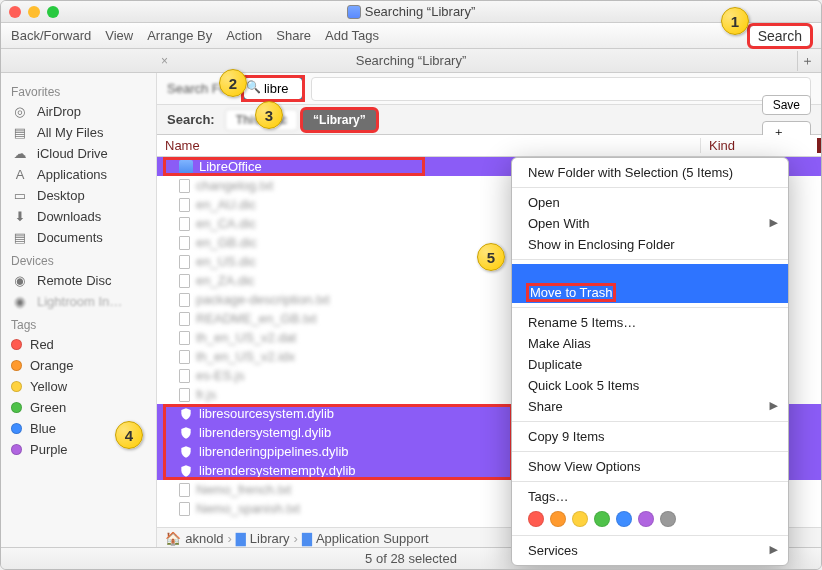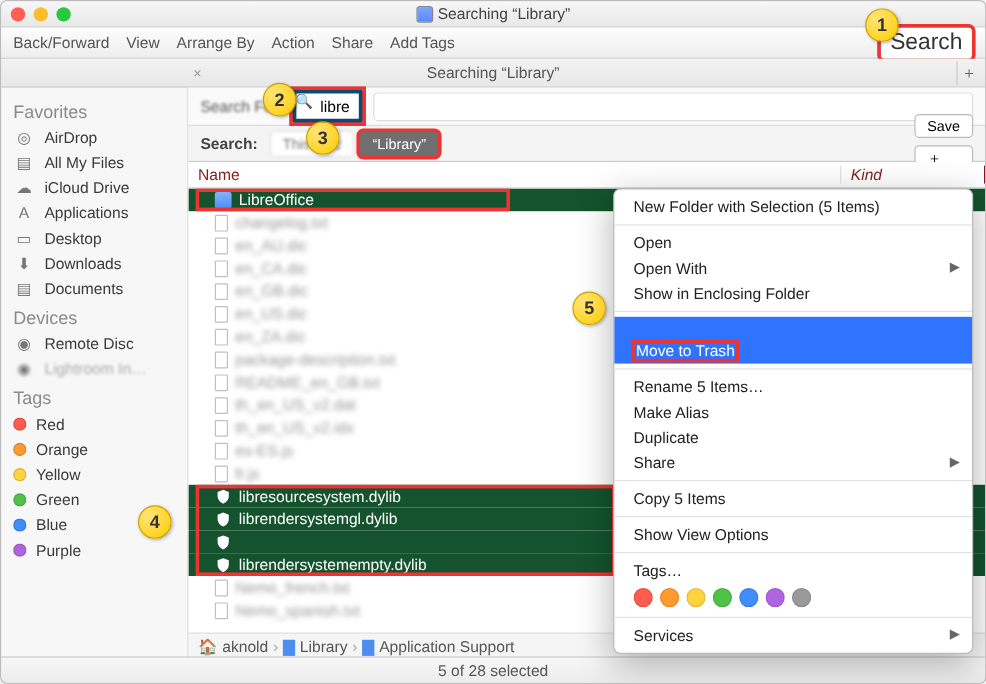--- a/index.html
+++ b/index.html
@@ -9,77 +9,77 @@
   .titlebar { height: 22px; background: linear-gradient(#f7f7f7,#e8e8e8); border-bottom: 1px solid #ccc; display: flex; align-items: center; padding: 0 8px; position: relative; }
   .traffic { display:flex; gap:7px; }
   .tl { width:12px; height:12px; border-radius:50%; }
   .tl.red{background:#ff5f57;} .tl.yellow{background:#ffbd2e;} .tl.green{background:#28c940;}
   .titlebar-title { position:absolute; left:0; right:0; text-align:center; font-size:13px; color:#444; display:flex; justify-content:center; align-items:center; gap:4px;}
   .titlebar-title .ico { width:14px;height:14px;border-radius:3px;background:linear-gradient(#7aa7ff,#5a8aff); display:inline-block; border:1px solid #888;}
 
   
   .toolbar { height: 26px; background: linear-gradient(#fdfdfd,#eee); border-bottom:1px solid #ccc; display:flex; align-items:center; padding:0 10px; gap:14px; color:#555; position:relative;}
   .toolbar .right { margin-left:auto; display:flex; align-items:center; gap:6px;}
-  .search-btn { border:1px solid #888; border-radius:4px; padding:2px 8px; font-size:19px; background:#fff; color:#333;}
+  .search-btn { border:1px solid #888; border-radius:4px; padding:2px 8px; font-size:14px; background:#fff; color:#333;}
   .red-highlight { outline: 3px solid #e33; outline-offset: -1px; }
 
   
   .tabbar { height:24px; background:linear-gradient(#f2f2f2,#e8e8e8); border-bottom:1px solid #ccc; display:flex; align-items:center; justify-content:center; position:relative; font-size:12px; color:#555;}
   .tabbar .x { position:absolute; left:160px; color:#999; font-size:12px;}
   .tabbar .plus { position:absolute; right:4px; width:20px; height:20px; display:flex; align-items:center; justify-content:center; color:#666; border-left:1px solid #ccc;}
 
   
   .main { display:flex; height: calc(570px - 22px - 26px - 24px - 22px); }
   .sidebar { width:156px; background:#f7f7f7; border-right:1px solid #ddd; padding:6px 0; overflow:hidden;}
-  .side-head { color:#8a8a8a; font-size:15px; padding:6px 10px 2px 10px; }
+  .side-head { color:#8a8a8a; font-size:12px; padding:6px 10px 2px 10px; }
   .side-item { display:flex; align-items:center; gap:8px; padding:3px 10px; color:#3a3a3a; cursor:default;}
   .side-item .si { width:18px;height:14px; display:inline-flex; align-items:center; justify-content:center; color:#777;}
   .side-item.dim { color:#aaa; filter: blur(1.2px); }
   .tag-dot { width:11px;height:11px;border-radius:50%; border:1px solid rgba(0,0,0,.15); }
 
   .content { flex:1; display:flex; flex-direction:column; position:relative; }
   .searchrow { height:32px; display:flex; align-items:center; gap:8px; padding:0 10px; border-bottom:1px solid #ddd; background:#fafafa;}
   .searchrow label { color:#555; font-size:13px;}
-  .sf-input { width: 60px; padding:3px 4px 3px 20px; border:4px solid #0c4a6e; border-radius:4px; font-size:13px; background:#fff;}
+  .sf-input { width: 60px; padding:3px 4px 3px 20px; border:1px solid #0c4a6e; border-radius:4px; font-size:13px; background:#fff;}
   .sf-wrap { position:relative; }
   .sf-wrap .mag { position:absolute; left:3px; top:3px; color:#888; font-size:12px;}
   .searchrest { flex:1; height:24px; border:1px solid #ddd; border-radius:4px; background:#fff;}
 
   .scoperow { height:30px; display:flex; align-items:center; gap:10px; padding:0 10px; border-bottom:1px solid #ccc; background:#f4f4f4;}
   .scope-seg { display:flex; gap:4px; align-items:center;}
-  .seg-btn { padding:3px 10px; border:1px solid #bbb; border-radius:4px; background:#fff; font-size:12px; color:#333;}
+  .seg-btn { padding:3px 10px; border:1px solid #bbb; border-radius:4px; background:#fff; font-size:12px; color:#333;font-weight:bold;}
   .seg-btn.blur { filter: blur(1.5px); color:#777; border-color:#ddd;}
   .seg-active { background:#6f6f6f; color:#fff; border-color:#6f6f6f;}
   .scope-right { margin-left:auto; display:flex; gap:6px;flex-direction:column;}
   .mini-btn { padding:2px 10px; border:1px solid #bbb; border-radius:4px; background:#fff; font-size:12px;}
 
   .cols { height:22px; display:flex; align-items:center; border-bottom:1px solid #d6d6d6; background:#fff; color:#7f1d1d; font-size:12px;}
   .col-name { flex:1; padding-left:8px; border-right:1px solid #e4e4e4;}
-  .col-kind { width:120px; padding-left:8px; border-right:1px solid #7f1d1d;font-style:italic;}
+  .col-kind { width:120px; padding-left:8px; border-right:4px solid #7f1d1d;}
   .col-date { width:160px; padding-left:8px;}
 
   .listwrap { position:relative; flex:1; overflow:hidden; background:#fff;}
   .row { height:19px; display:flex; align-items:center; font-size:12px;}
   .row .rname { flex:1; display:flex; align-items:center; gap:6px; padding-left:22px;}
   .row .rk { width:120px; }
   .row .rd { width:160px; padding-left:6px; color:#444;}
   .row .fi { width:14px;height:14px; display:inline-block;}
   .fi.folder { background: linear-gradient(#7fb4ff,#4d8df0); border-radius:2px;}
   .fi.file { background:#fff; border:1px solid #c0c0c0; border-radius:1px; width:11px; height:14px;}
   .fi.shield { width:14px;height:14px; }
-  .row.sel { background:#14532d; color:#fff;}
+  .row.sel { background:#8b5cf6; color:#fff;}
   .row.sel .rd { color:#fff;}
   .row.blur .rtext { filter: blur(2px); color:#999;}
 
   .pathbar { height:22px; border-top:1px solid #ddd; background:#f5f5f5; display:flex; align-items:center; padding:0 8px; font-size:12px; color:#555; gap:4px;}
   .pathbar .sep { color:#aaa; }
   .status { position:absolute; bottom:0; left:0; right:0; height:22px; border-top:1px solid #ccc; background:linear-gradient(#f7f7f7,#ececec); display:flex; align-items:center; justify-content:center; font-size:12px; color:#555;}
 
   
-  .context-menu { position:absolute; top:156px; left:510px; width:300px; background:#fff; border:1px solid #bbb; border-radius:6px; box-shadow:0 8px 30px rgba(0,0,0,.3); padding:4px 0; z-index:50;}
+  .context-menu { position:absolute; top:156px; left:510px; width:278px; background:#fff; border:1px solid #bbb; border-radius:6px; box-shadow:0 8px 30px rgba(0,0,0,.3); padding:4px 0; z-index:50;}
   .cm-item { padding:3px 16px; font-size:13px; color:#222; position:relative;}
   .cm-item.hl { background:#2e74ff; color:#fff;}
   .cm-sep { height:1px; background:#e2e2e2; margin:4px 0;}
   .cm-sub { position:absolute; right:10px; top:3px; color:#666; font-size:11px;}
   .cm-tags { display:flex; gap:6px; padding:4px 16px;}
   .cm-tags .d{ width:16px;height:16px;border-radius:50%; border:1px solid rgba(0,0,0,.1);}
 
   
   .badge { position:absolute; width:28px; height:28px; border-radius:50%; background: radial-gradient(circle at 30% 30%, #ffe477, #ffcc00); border:1px solid #caa100; display:flex; align-items:center; justify-content:center; font-weight:bold; color:#333; font-size:15px; box-shadow:1px 1px 3px rgba(0,0,0,.3); z-index:100;}
 
@@ -343,20 +343,21 @@
               <span class="rtext">librendersystemgl.dylib</span>
             </div>
             <div class="rk"></div>
             <div class="rd">09 AM</div>
           </div>
           <div class="row sel">
             <div class="rname">
               <svg class="fi shield" viewBox="0 0 24 24">
                 <path class="shield-svg" d="M12 2l8 3v6c0 5-3.5 9-8 11-4.5-2-8-6-8-11V5l8-3z"></path>
               </svg>
+              <span class="rtext">librenderingpipelines.dylib</span>
             </div>
             <div class="rk"></div>
             <div class="rd">09 AM</div>
           </div>
           <div class="row sel">
             <div class="rname">
               <svg class="fi shield" viewBox="0 0 24 24">
                 <path class="shield-svg" d="M12 2l8 3v6c0 5-3.5 9-8 11-4.5-2-8-6-8-11V5l8-3z"></path>
               </svg>
               <span class="rtext">librendersystemempty.dylib</span>
@@ -410,23 +411,24 @@
   <div class="cm-item"><span>Open With</span><span class="cm-sub">▶</span></div>
   <div class="cm-item">Show in Enclosing Folder</div>
   <div class="cm-sep"></div>
   <div class="cm-item hl">
     <span class="red-highlight" style="display:inline-block; padding:0 2px;margin-top:18px;">Move to Trash</span>
   </div>
   <div class="cm-sep"></div>
   <div class="cm-item">Rename 5 Items…</div>
   <div class="cm-item">Make Alias</div>
   <div class="cm-item">Duplicate</div>
+  <div class="cm-item">Quick Look 5 Items</div>
   <div class="cm-item"><span>Share</span><span class="cm-sub">▶</span></div>
   <div class="cm-sep"></div>
-  <div class="cm-item">Copy 5 Items</div>
+  <div class="cm-item">Copy 9 Items</div>
   <div class="cm-sep"></div>
   <div class="cm-item">Show View Options</div>
   <div class="cm-sep"></div>
   <div class="cm-item">Tags…</div>
   <div class="cm-tags" id="cm-tag-dots">
       <span class="d" style="background: rgb(255, 91, 79);"></span>
       <span class="d" style="background: rgb(255, 154, 46);"></span>
       <span class="d" style="background: rgb(255, 210, 62);"></span>
       <span class="d" style="background: rgb(79, 194, 74);"></span>
       <span class="d" style="background: rgb(63, 141, 255);"></span>

